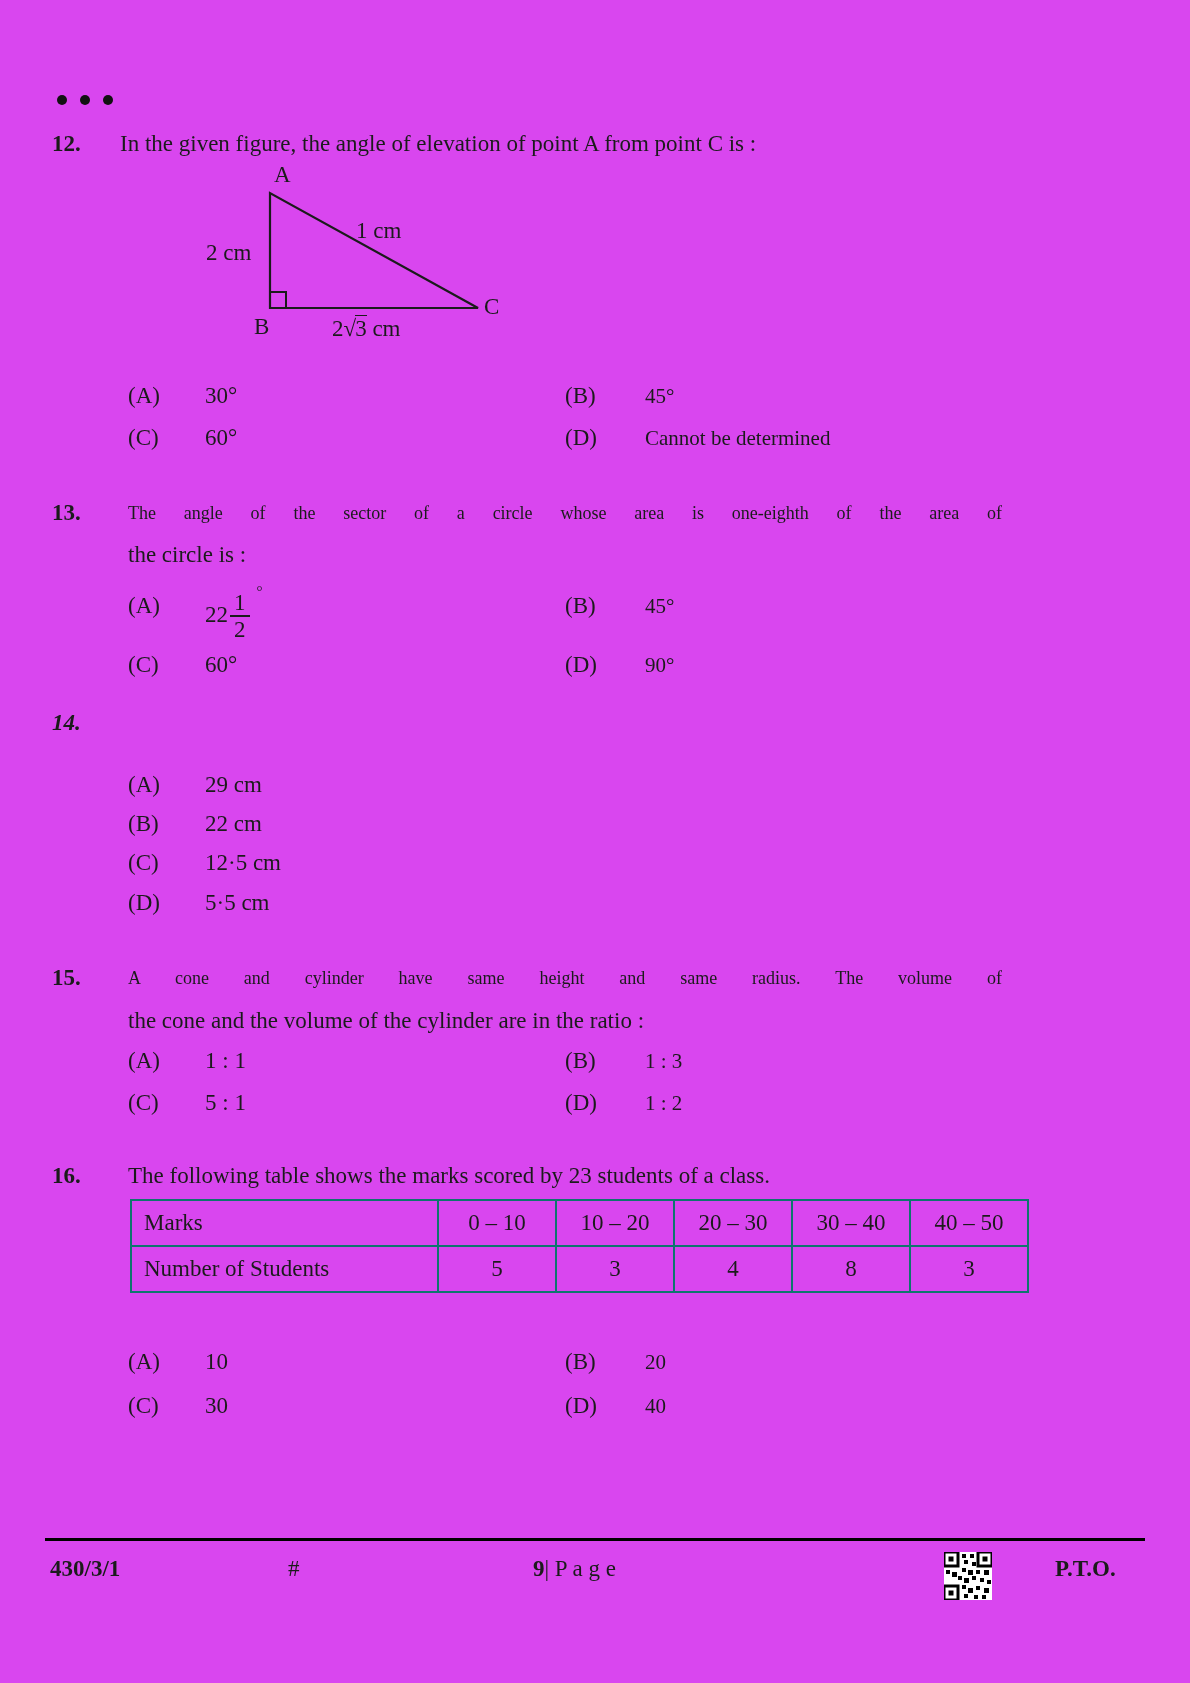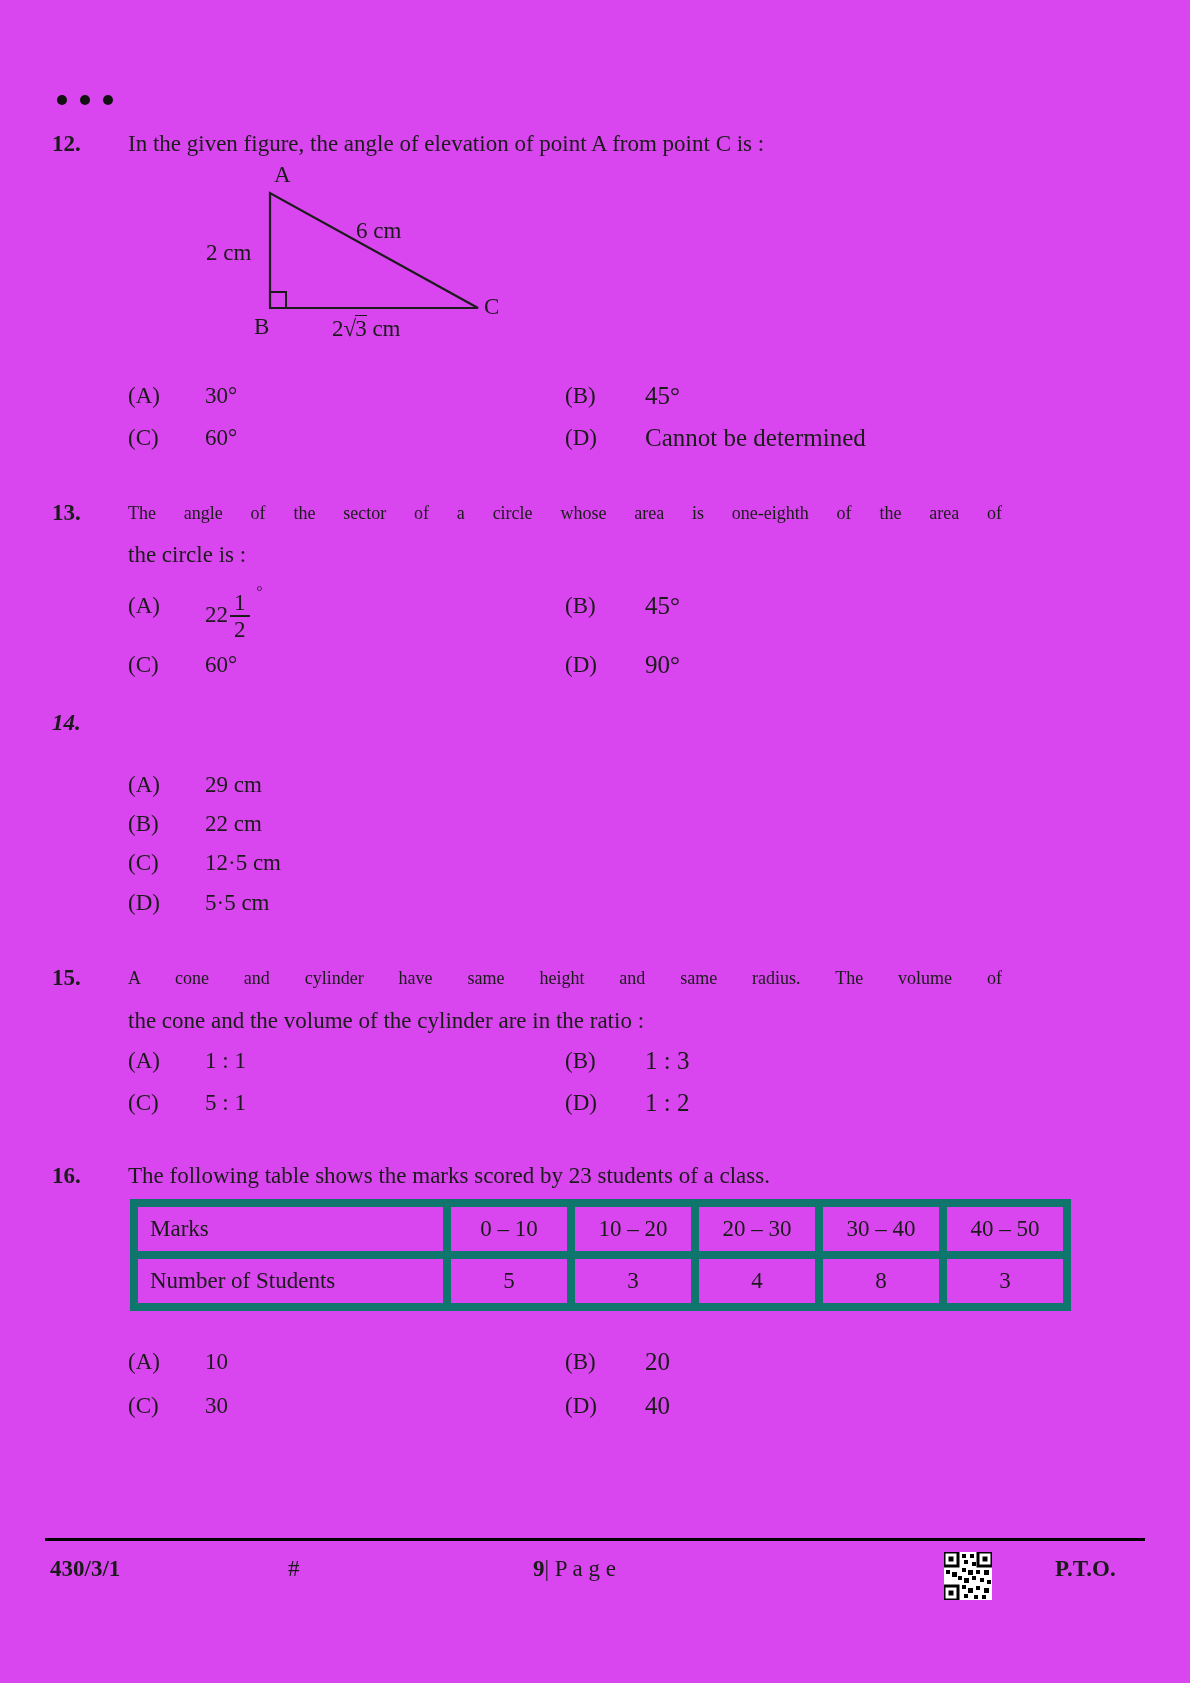--- a/index.html
+++ b/index.html
@@ -17,62 +17,62 @@
   .qnum{font-size:23px;line-height:30px;font-weight:bold;}
   .qline{font-size:18px;line-height:30px;width:874px;white-space:normal;}
   .just{text-align:justify;text-align-last:justify;}
   
   .dot{position:absolute;width:10px;height:10px;border-radius:50%;background:#111;top:0;}
   
   .opt-row{position:absolute;left:128px;width:1000px;height:30px;}
   .opt-l{position:absolute;left:0;top:0;font-size:23px;line-height:30px;white-space:nowrap;}
   .opt-v{position:absolute;left:77px;top:0;font-size:23px;line-height:30px;white-space:nowrap;}
   .opt-l2{position:absolute;left:437px;top:0;font-size:23px;line-height:30px;white-space:nowrap;}
-  .opt-v2{position:absolute;left:517px;top:0;font-size:25px;line-height:30px;white-space:nowrap;}
+  .opt-v2{position:absolute;left:517px;top:0;font-size:21px;line-height:30px;white-space:nowrap;}
   
   .frac{display:inline-block;vertical-align:middle;text-align:center;position:relative;margin-left:2px;line-height:1.02;}
   .fr-top{display:block;border-bottom:2px solid #1b1b1b;padding:0 4px 1px 4px;font-size:23px;}
   .fr-bot{display:block;padding:1px 4px 0 4px;font-size:23px;}
   .fr-deg{position:absolute;top:-7px;right:-13px;font-size:15px;}
   
   .rad-sign{margin-right:-1px;}
   .rad-under{border-top:1.8px solid #1b1b1b;}
   
   .figure{position:absolute;left:190px;top:160px;width:345px;height:205px;}
   .fig-label{position:absolute;font-size:23px;line-height:26px;white-space:nowrap;}
   
   table.marks{border-collapse:collapse;font-size:23px;}
-  table.marks td{border:8px solid #0f766e;height:44px;padding:0 8px;text-align:center;min-width:100px;}
+  table.marks td{border:2px solid #0f766e;height:44px;padding:0 8px;text-align:center;min-width:100px;}
   table.marks td.lbl{text-align:left;width:285px;padding-left:12px;}
   
   .rule{position:absolute;left:45px;top:1538px;width:1100px;border-top:3px solid #000;}
   .qr{position:absolute;left:944px;top:1552px;width:48px;height:48px;}
 </style>
 </head>
 <body>
 
 <div class="page">
 
   <div class="abs" style="left:57px;top:95px;width:70px;height:12px;">
     <span class="dot" style="left:0;"></span>
     <span class="dot" style="left:23px;"></span>
     <span class="dot" style="left:46px;"></span>
   </div>
 
   <div class="abs qnum" style="left:52px;top:129px;">12.</div>
-  <div class="abs txt" style="left:128px;top:129px;font-family:Liberation Serif, serif;">In the given figure, the angle of elevation of point A from point C is :</div>
+  <div class="abs txt" style="left:120px;top:129px;font-family:Liberation Serif, serif;">In the given figure, the angle of elevation of point A from point C is :</div>
 
   <div class="figure">
     <svg width="345" height="205" viewBox="0 0 345 205">
       <polygon points="80,33 80,148 288,148" fill="none" stroke="#1b1b1b" stroke-width="2.2"></polygon>
       <rect x="80" y="132" width="16" height="16" fill="none" stroke="#1b1b1b" stroke-width="2"></rect>
     </svg>
     <span class="fig-label" style="left:84px;top:2px;">A</span>
     <span class="fig-label" style="left:16px;top:80px;">2 cm</span>
-    <span class="fig-label" style="left:166px;top:58px;">6 cm</span>
+    <span class="fig-label" style="left:166px;top:58px;">1 cm</span>
     <span class="fig-label" style="left:64px;top:154px;">B</span>
     <span class="fig-label" style="left:294px;top:134px;">C</span>
     <span class="fig-label" style="left:142px;top:156px;"><span>2</span><span class="rad-sign">√</span><span class="rad-under">3</span><span> cm</span></span>
   </div>
 
   <div class="opt-row" style="top:381px;">
     <span class="opt-l">(A)</span>
     <span class="opt-v">30°</span>
     <span class="opt-l2">(B)</span>
     <span class="opt-v2">45°</span>

